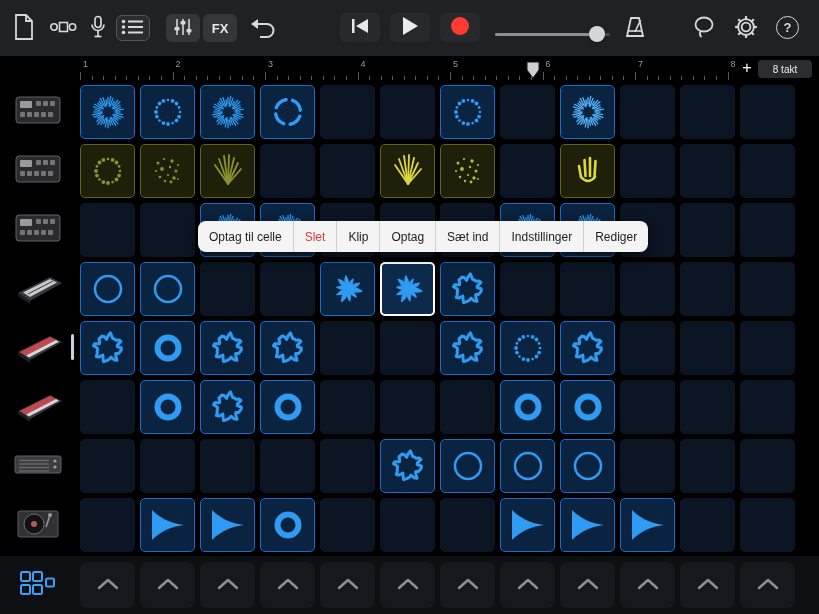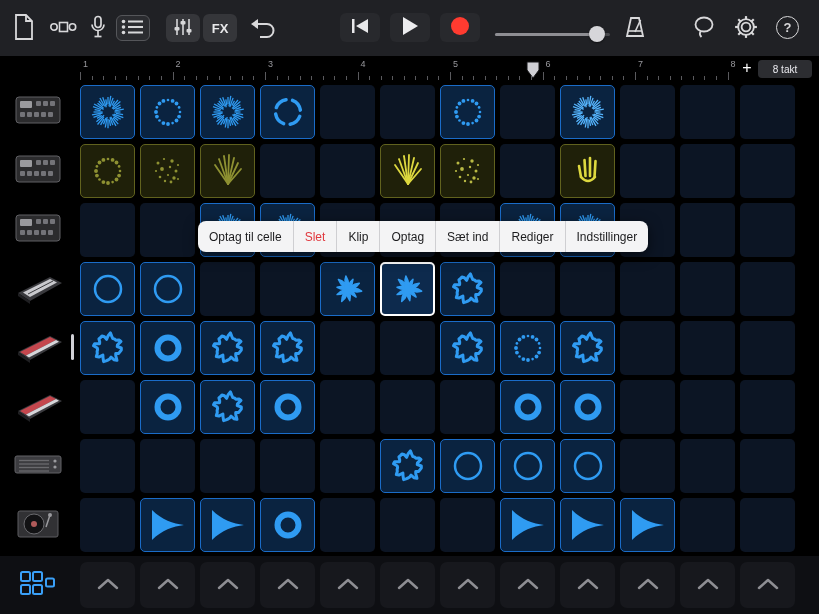--- a/index.html
+++ b/index.html
@@ -966,22 +966,22 @@
       <div class="cell" style="left: 680px; top: 498px;"></div>
       <div class="cell" style="left: 740px; top: 498px;"></div>
     </div>
 
   <div id="context-menu">
       <div class="menu-item">Optag til celle</div>
       <div class="menu-item danger">Slet</div>
       <div class="menu-item">Klip</div>
       <div class="menu-item">Optag</div>
       <div class="menu-item">Sæt ind</div>
+      <div class="menu-item">Indstillinger</div>
       <div class="menu-item">Rediger</div>
-      <div class="menu-item">Indstillinger</div>
     </div>
 
   <div id="bottom">
     <button id="cell-mode-btn">
       <span><svg width="38" height="30" viewBox="0 0 38 30">
             <g fill="none" stroke="#3aa0f8" stroke-width="2">
               <rect x="2" y="3" width="9" height="9" rx="1.5"></rect>
               <rect x="14" y="3" width="9" height="9" rx="1.5"></rect>
               <rect x="2" y="16" width="9" height="9" rx="1.5"></rect>
               <rect x="14" y="16" width="9" height="9" rx="1.5"></rect>

